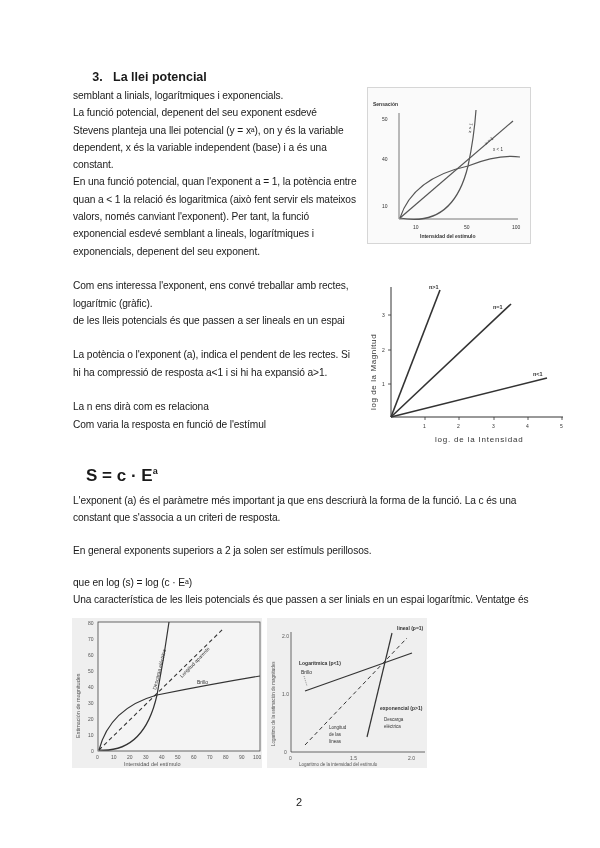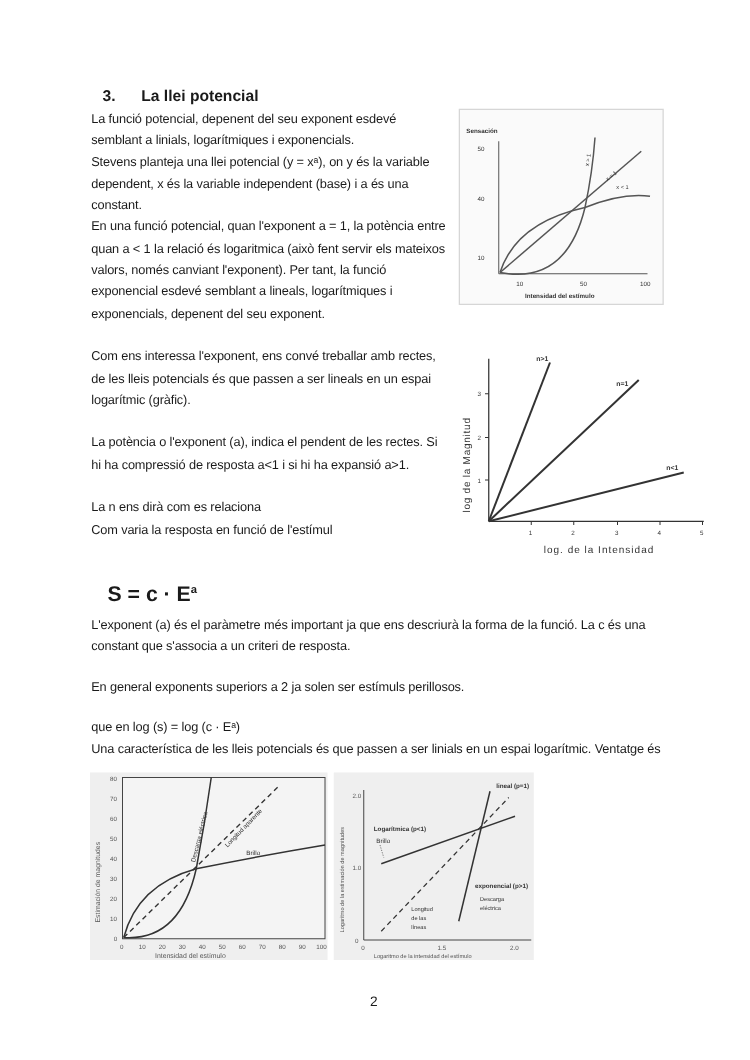--- a/index.html
+++ b/index.html
@@ -2,52 +2,52 @@
 <html><head>
   <meta charset="utf-8">
   <style>
     html, body { margin: 0; padding: 0; }
     body {
       width: 600px; height: 848px; background: #ffffff; position: relative; overflow: hidden;
       font-family: "Liberation Sans", sans-serif; color: #1a1a1a;
     }
     .abs { position: absolute; }
     .p { font-size: 10.2px; line-height: 17.3px; letter-spacing: -0.1px; white-space: nowrap; }
-    .heading { font-size: 12.5px; font-weight: bold; }
+    .heading { font-size: 12.5px; font-weight: bold; text-align: center; }
     .heading .num { display: inline-block; width: 31px; }
     .formula { font-size: 17px; font-weight: bold; }
     .formula sup { font-size: 9px; }
     .fig { background: #f2f2f2; }
     .fig-border { border: 1px solid #d6d6d6; background: #fafafa; }
     svg text { font-family: "Liberation Sans", sans-serif; }
     .pagenum { font-size: 11px; }
   </style>
 </head>
 <body>
 
 <div class="abs heading" style="left:82px; top:70px;">
   <span class="num">3.</span><span>La llei potencial</span>
 </div>
 
 <div class="abs p" style="left:73px; top:87px;">
+  <div>semblant a linials, logarítmiques i exponencials.</div>
   <div>La funció potencial, depenent del seu exponent esdevé</div>
-  <div>semblant a linials, logarítmiques i exponencials.</div>
   <div></div>
   <div>Stevens planteja una llei potencial (y = xᵃ), on y és la variable</div>
   <div>dependent, x és la variable independent (base) i a és una</div>
   <div>constant.</div>
   <div>En una funció potencial, quan l'exponent a = 1, la potència entre</div>
   <div>quan a &lt; 1 la relació és logaritmica (això fent servir els mateixos</div>
   <div>valors, només canviant l'exponent). Per tant, la funció</div>
   <div>exponencial esdevé semblant a lineals, logarítmiques i</div>
   <div>exponencials, depenent del seu exponent.</div>
   <div style="height:17.3px"></div>
   <div>Com ens interessa l'exponent, ens convé treballar amb rectes,</div>
+  <div>logarítmic (gràfic).</div>
   <div>de les lleis potencials és que passen a ser lineals en un espai</div>
-  <div>logarítmic (gràfic).</div>
   <div style="height:17.3px"></div>
   <div>La potència o l'exponent (a), indica el pendent de les rectes. Si</div>
   <div>hi ha compressió de resposta a&lt;1 i si hi ha expansió a&gt;1.</div>
   <div style="height:17.3px"></div>
   <div>La n ens dirà com es relaciona</div>
   <div>Com varia la resposta en funció de l'estímul</div>
 </div>
 
 <div class="abs fig-border" style="left:367px; top:87px; width:162px; height:155px;">
   <svg width="162" height="155" viewBox="0 0 162 155">

